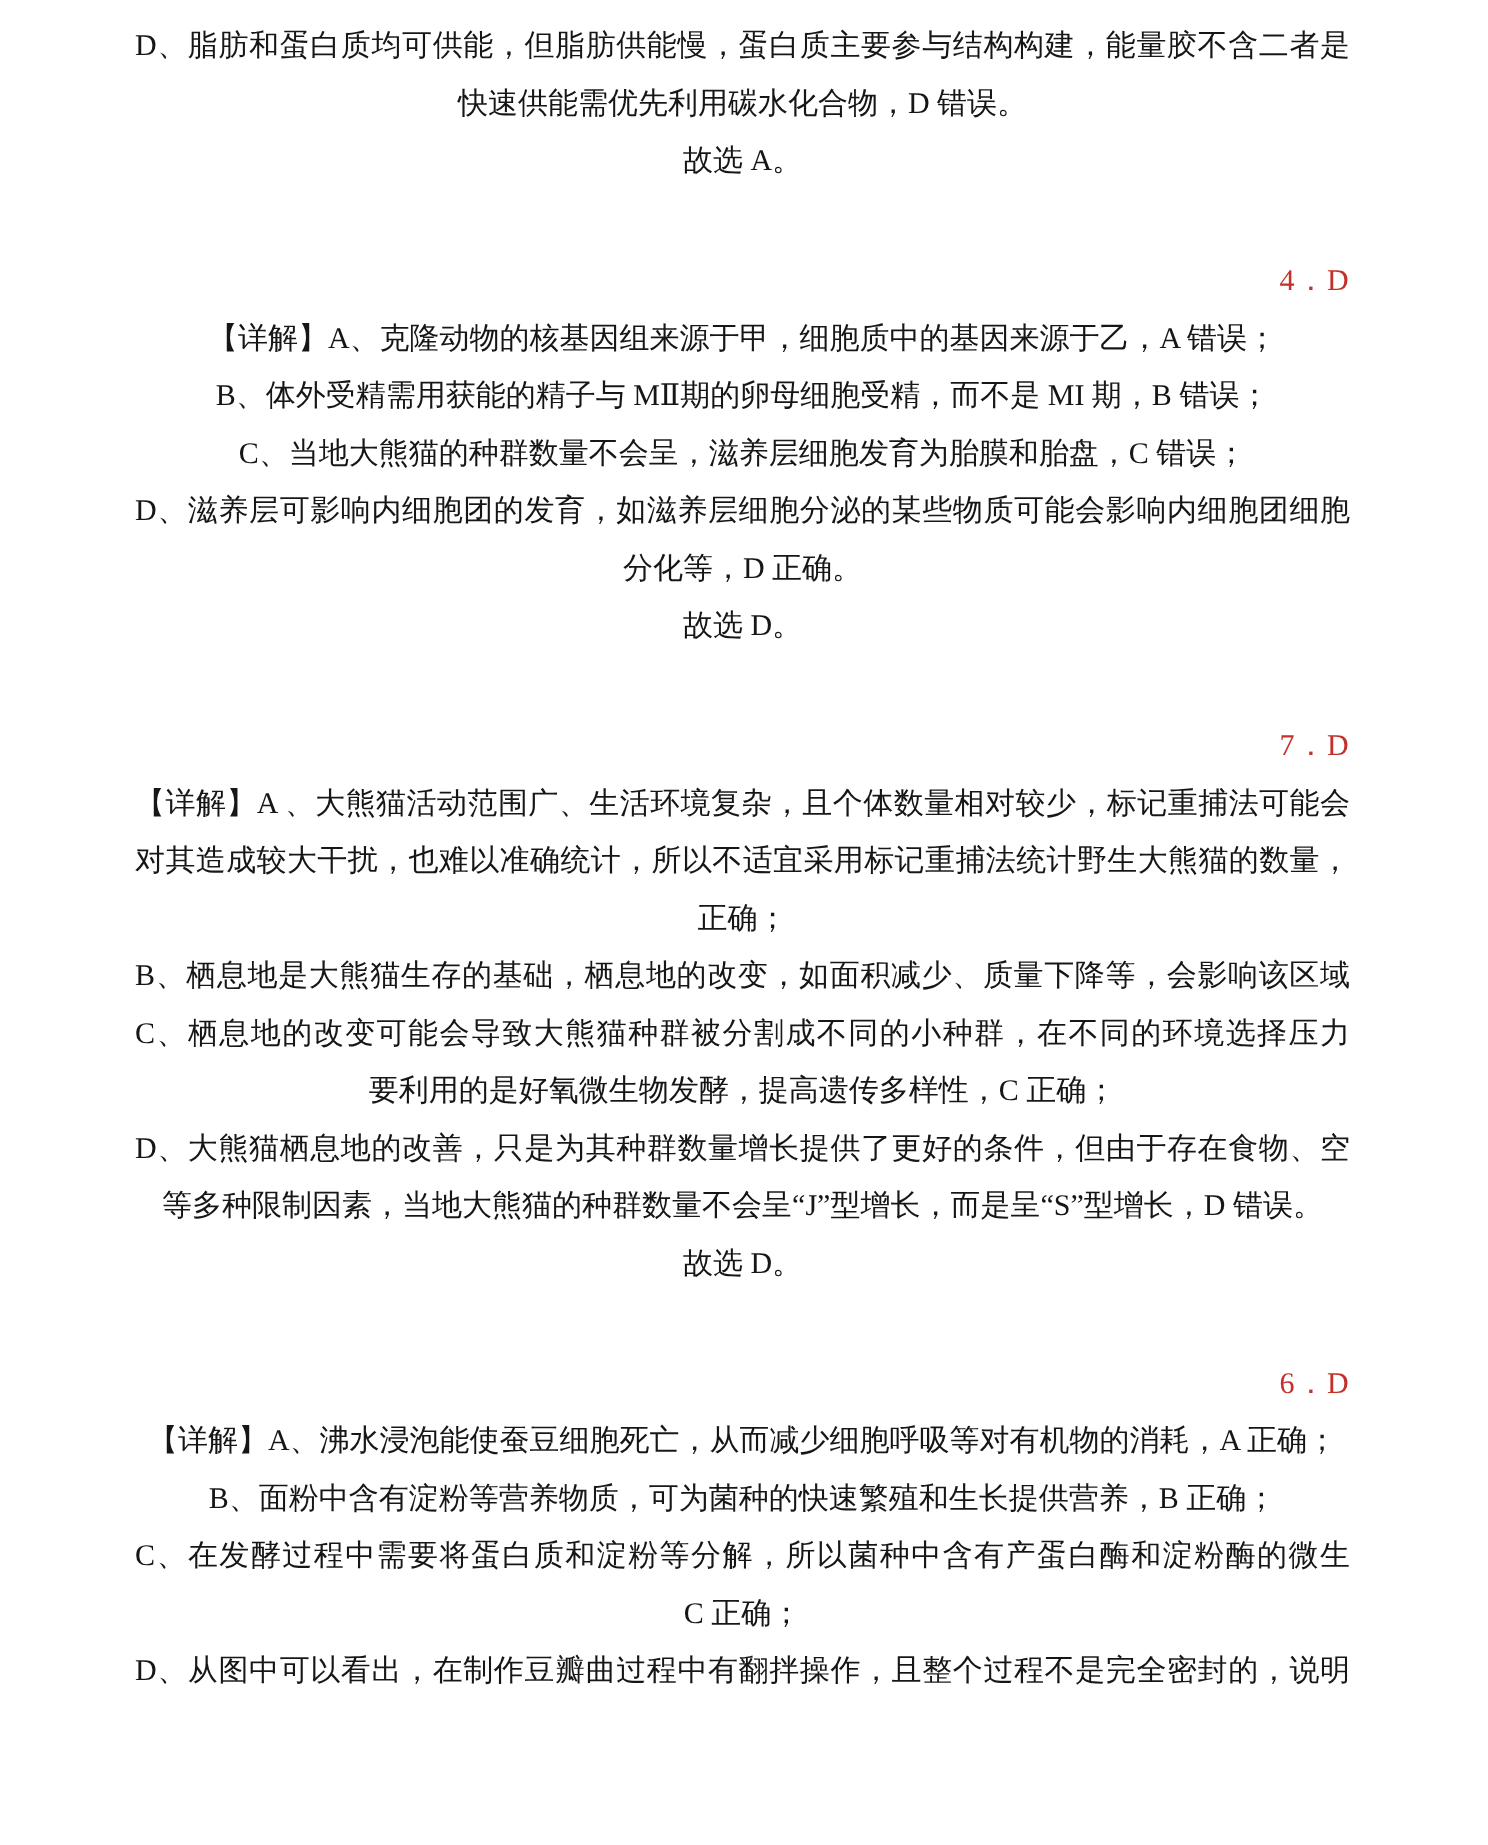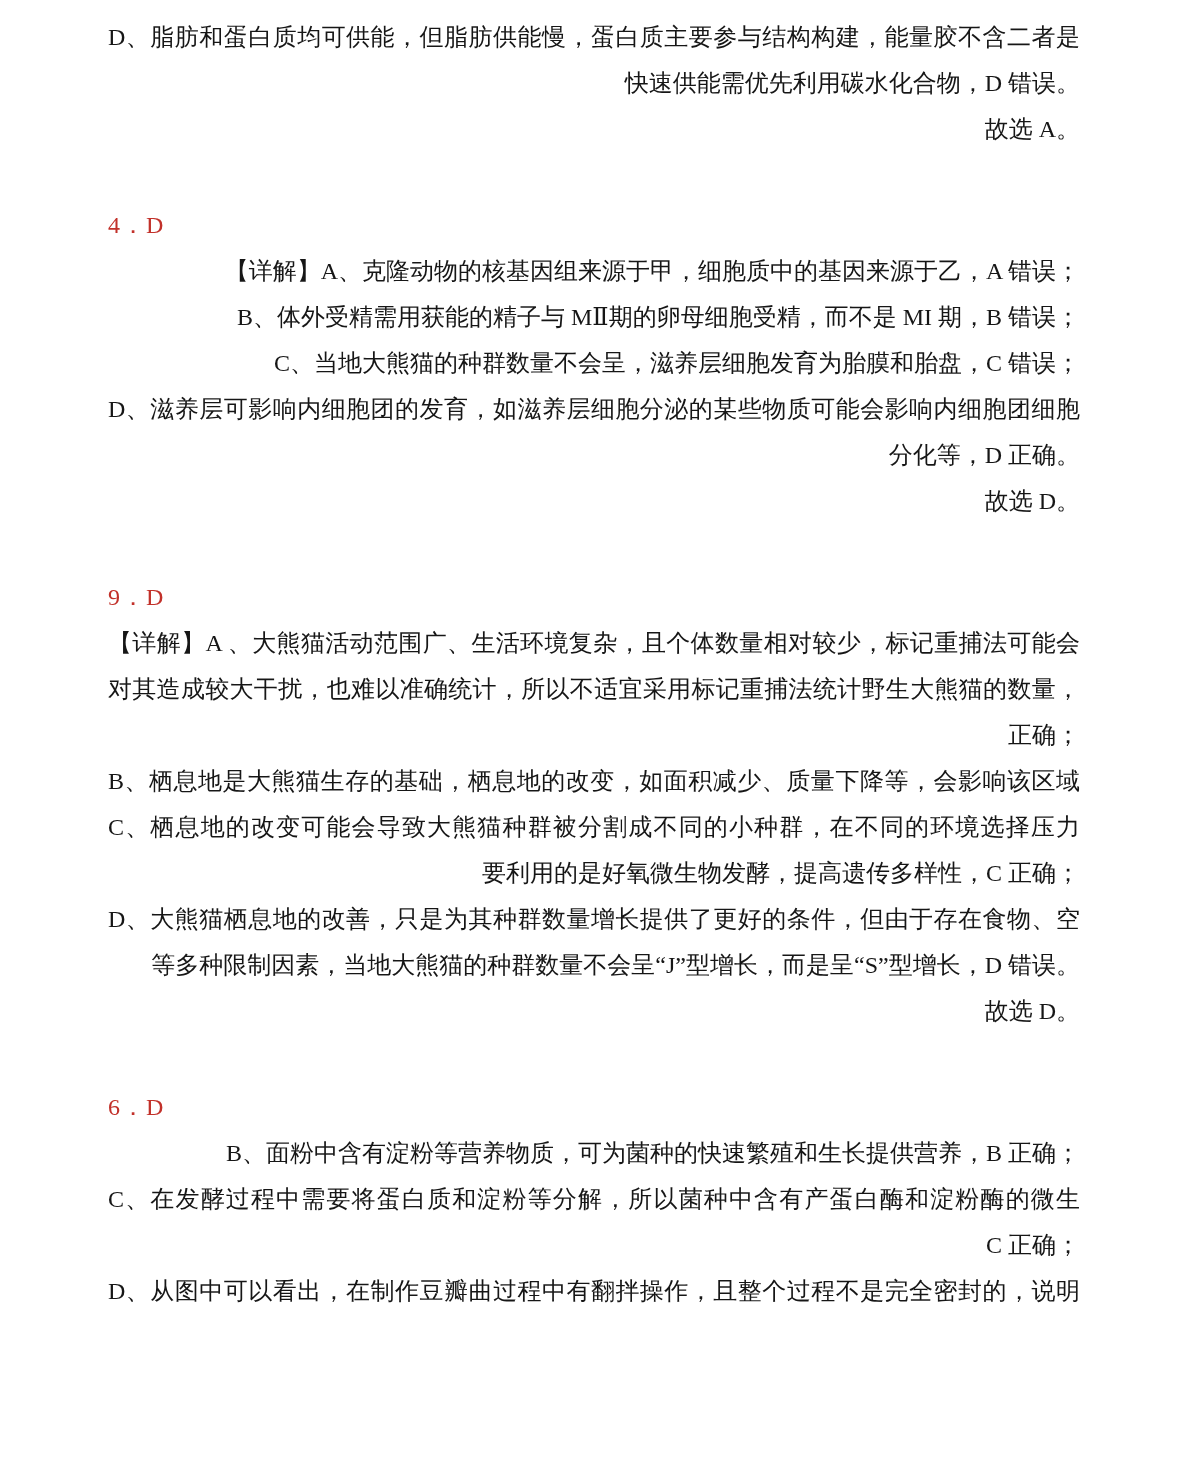--- a/index.html
+++ b/index.html
@@ -21,64 +21,66 @@
     height: 1476px;
     padding: 14px 110px 0 108px;
     background: var(--page-bg);
     color: var(--text-color);
     font-family: "Liberation Serif", "DejaVu Serif", serif;
     font-size: 24px;
   }
   .line {
     height: 46px;
     line-height: 46px;
-    text-align: right;
+    text-align: center;
     white-space: nowrap;
     overflow: hidden;
   }
   .line.fill {
     white-space: normal;
     text-align: justify;
     text-align-last: justify;
   }
   .heading {
     height: 46px;
     line-height: 46px;
     margin-top: 50px;
     color: var(--accent-red);
     letter-spacing: 1px;
+    text-align: right;
   }
 </style>
 </head>
 <body>
 
 <main class="page">
 
   <div class="line fill">D、脂肪和蛋白质均可供能，但脂肪供能慢，蛋白质主要参与结构构建，能量胶不含二者是因</div>
   <div class="line">快速供能需优先利用碳水化合物，D 错误。</div>
   <div class="line">故选 A。</div>
 
   <div class="heading">4．D</div>
   <div class="line">【详解】A、克隆动物的核基因组来源于甲，细胞质中的基因来源于乙，A 错误；</div>
   <div class="line">B、体外受精需用获能的精子与 MⅡ期的卵母细胞受精，而不是 MI 期，B 错误；</div>
   <div class="line">C、当地大熊猫的种群数量不会呈，滋养层细胞发育为胎膜和胎盘，C 错误；</div>
   <div class="line fill">D、滋养层可影响内细胞团的发育，如滋养层细胞分泌的某些物质可能会影响内细胞团细胞的</div>
   <div class="line">分化等，D 正确。</div>
   <div class="line">故选 D。</div>
 
-  <div class="heading">9．D</div>
+  <div class="heading">7．D</div>
   <div class="line fill">【详解】A 、大熊猫活动范围广、生活环境复杂，且个体数量相对较少，标记重捕法可能会</div>
   <div class="line fill">对其造成较大干扰，也难以准确统计，所以不适宜采用标记重捕法统计野生大熊猫的数量，A</div>
   <div class="line">正确；</div>
   <div class="line fill">B、栖息地是大熊猫生存的基础，栖息地的改变，如面积减少、质量下降等，会影响该区域大</div>
   <div class="line fill">C、栖息地的改变可能会导致大熊猫种群被分割成不同的小种群，在不同的环境选择压力下，</div>
   <div class="line">要利用的是好氧微生物发酵，提高遗传多样性，C 正确；</div>
   <div class="line fill">D、大熊猫栖息地的改善，只是为其种群数量增长提供了更好的条件，但由于存在食物、空间</div>
   <div class="line">等多种限制因素，当地大熊猫的种群数量不会呈“J”型增长，而是呈“S”型增长，D 错误。</div>
   <div class="line">故选 D。</div>
 
   <div class="heading">6．D</div>
+  <div class="line">【详解】A、沸水浸泡能使蚕豆细胞死亡，从而减少细胞呼吸等对有机物的消耗，A 正确；</div>
   <div class="line">B、面粉中含有淀粉等营养物质，可为菌种的快速繁殖和生长提供营养，B 正确；</div>
   <div class="line fill">C、在发酵过程中需要将蛋白质和淀粉等分解，所以菌种中含有产蛋白酶和淀粉酶的微生物，</div>
   <div class="line">C 正确；</div>
   <div class="line fill">D、从图中可以看出，在制作豆瓣曲过程中有翻拌操作，且整个过程不是完全密封的，说明主</div>
 
 </main>
 
 </body></html>

